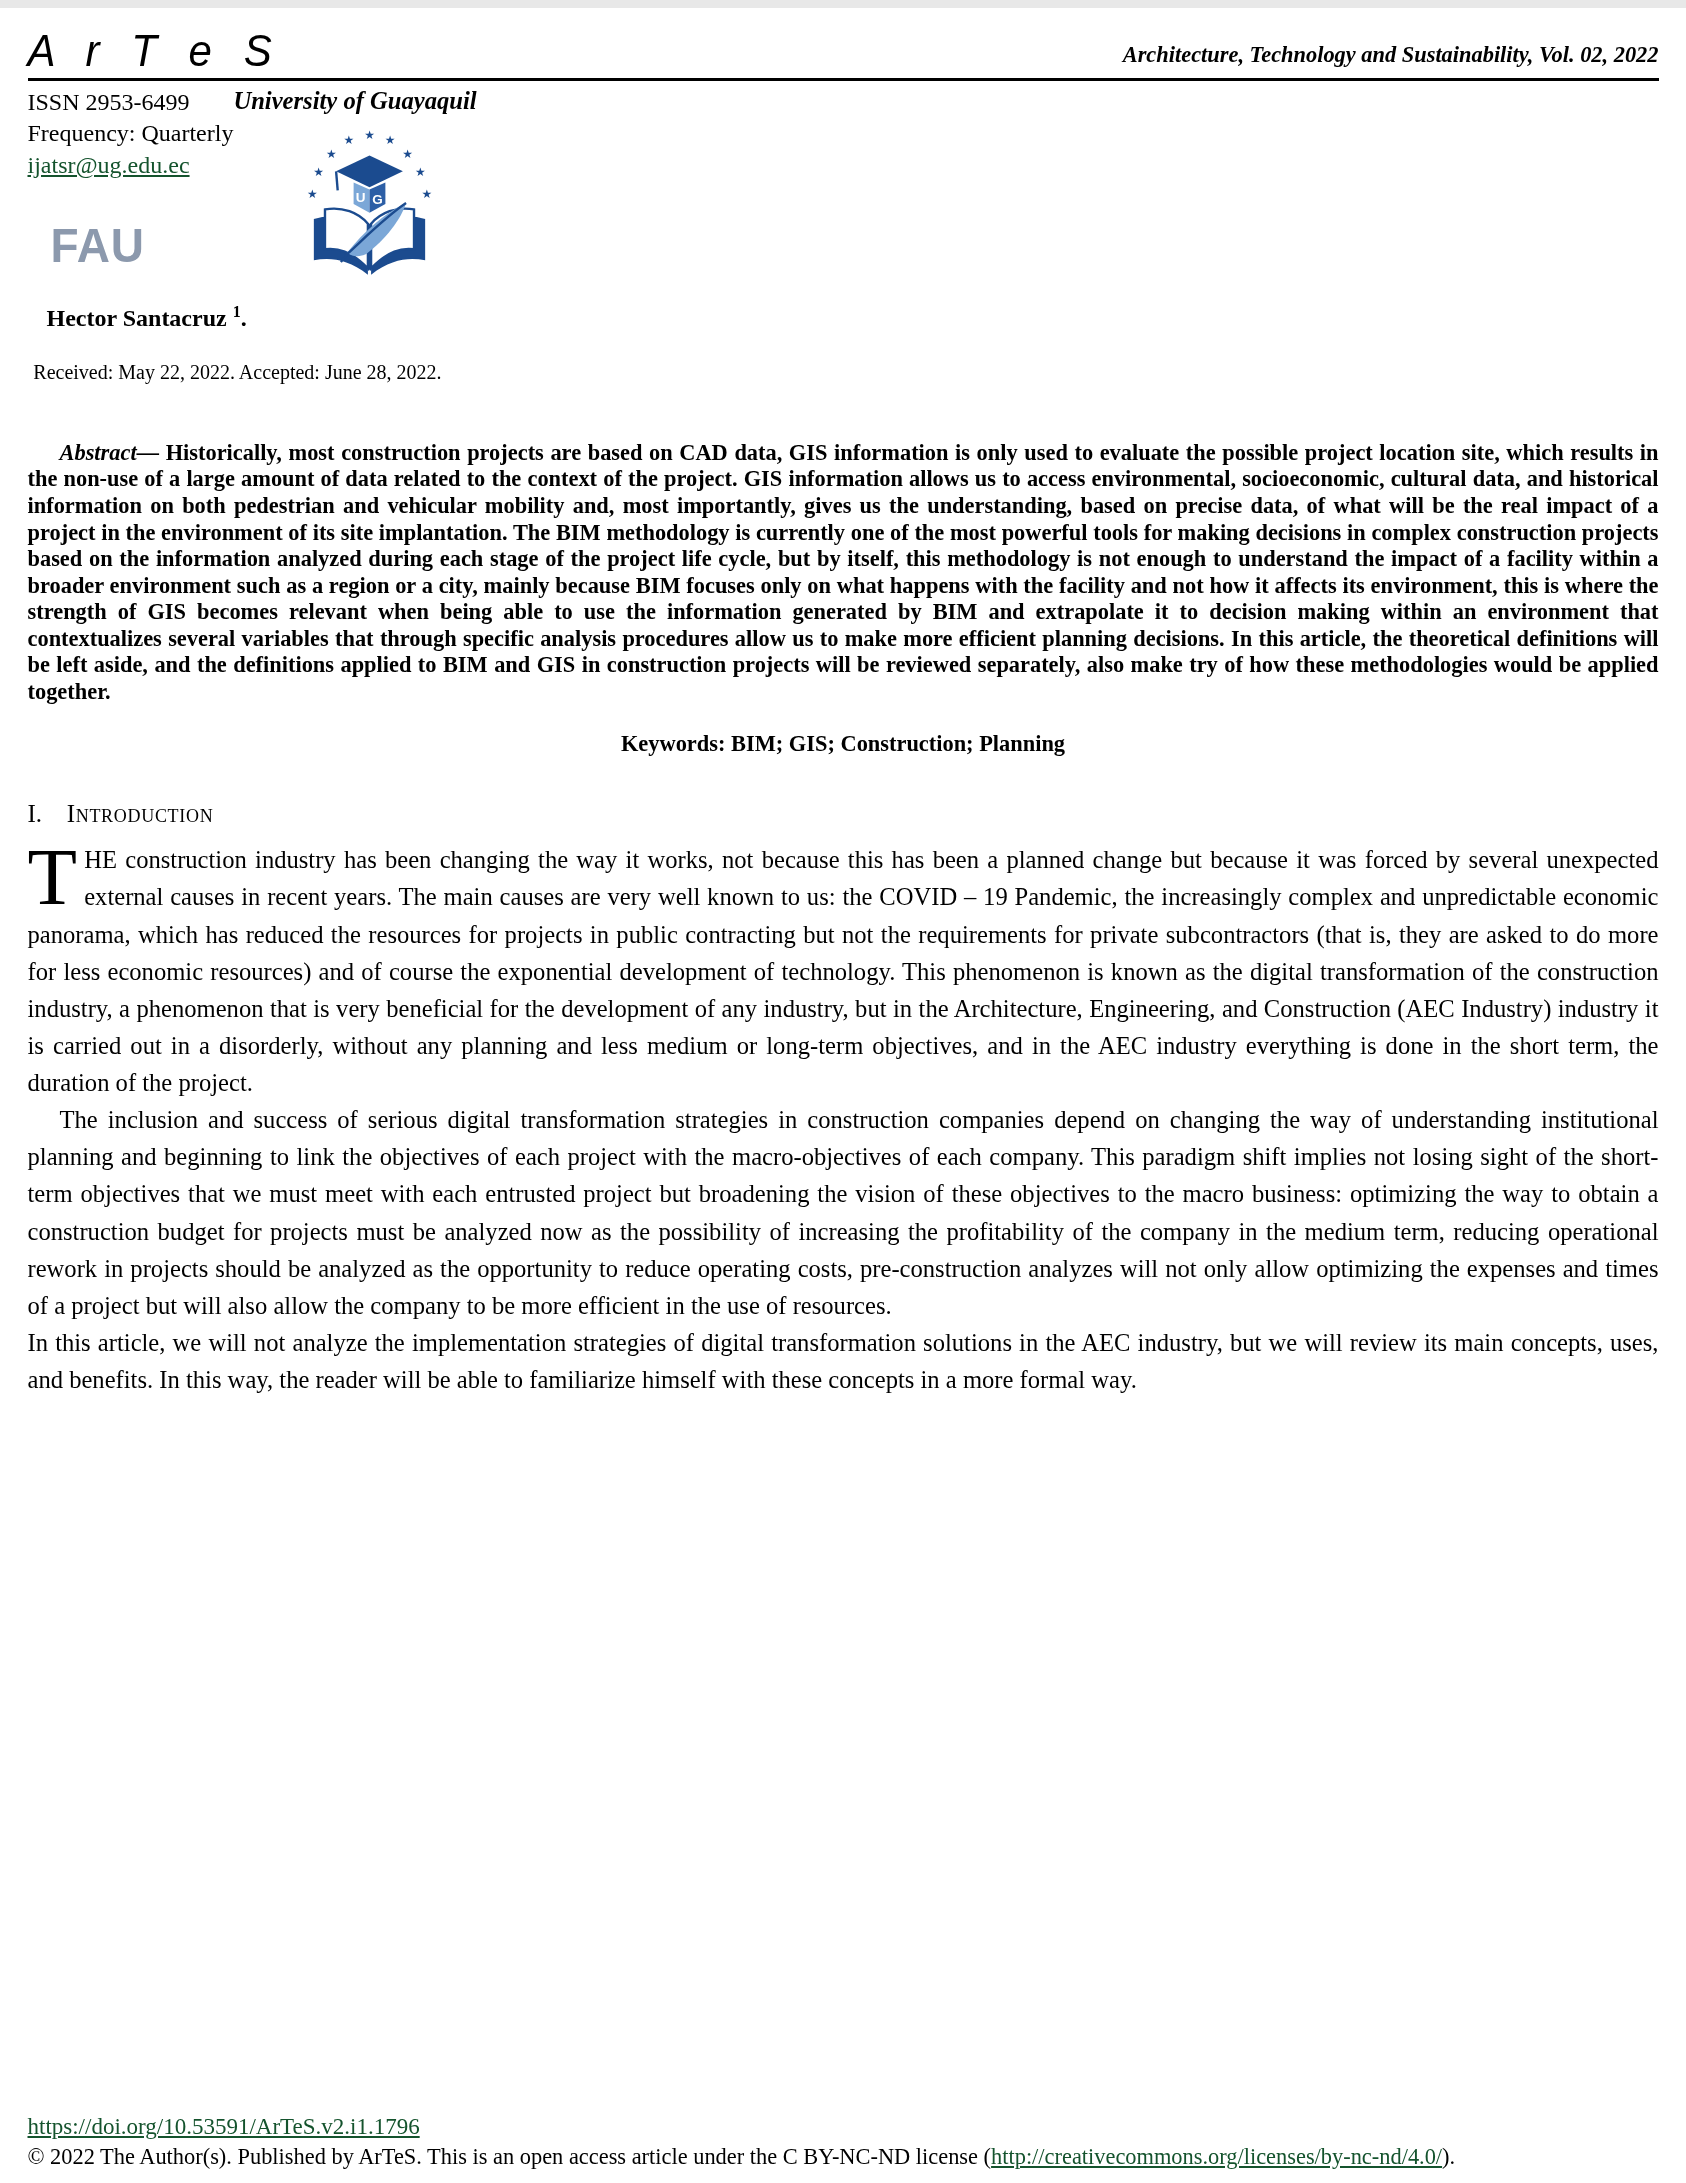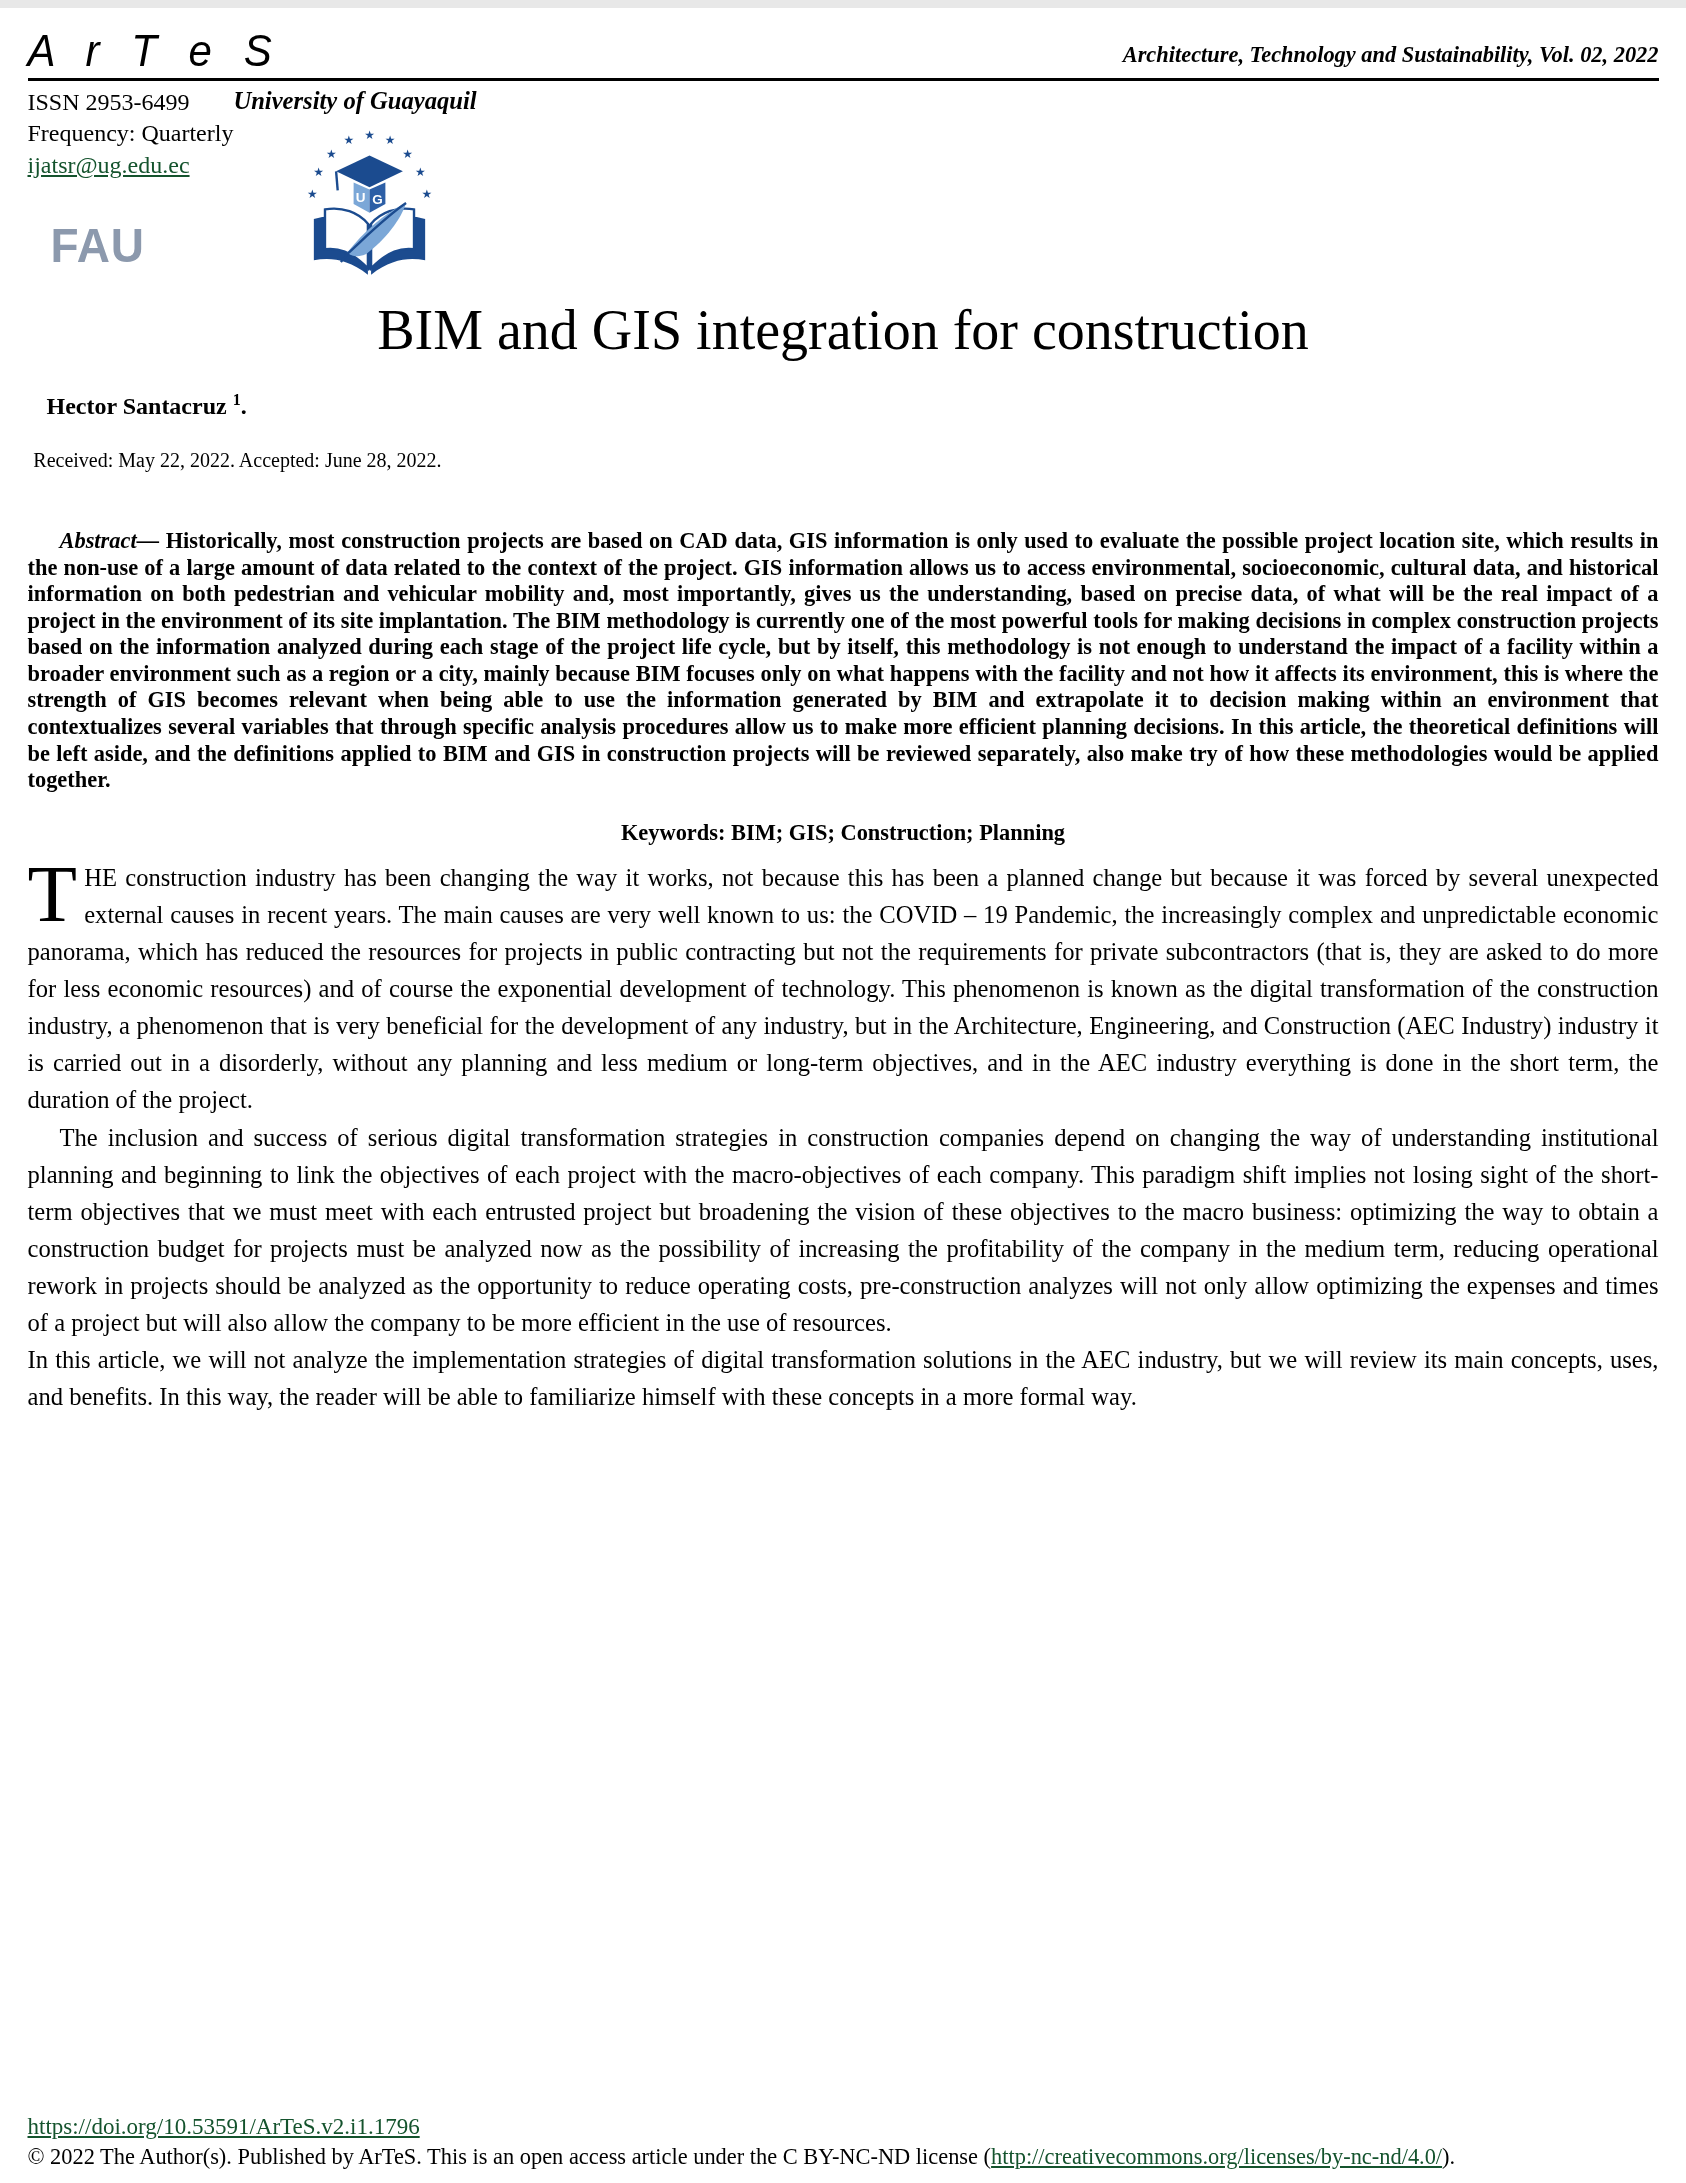--- a/index.html
+++ b/index.html
@@ -179,36 +179,38 @@
         <line x1="90" y1="128" x2="90" y2="186" stroke="#1B4B8F" stroke-width="3"></line>
 
         <path d="M62,164 C82,140 106,116 136,102 C130,122 110,148 86,166 C78,170 68,170 62,164 Z" fill="#7BA7D7"></path>
         <path d="M62,166 C86,144 112,118 136,102" stroke="#1B4B8F" stroke-width="3" fill="none"></path>
         <line x1="62" y1="166" x2="54" y2="176" stroke="#1B4B8F" stroke-width="3"></line>
       </svg>
     </div>
   </div>
 
   <div class="article-title">
-    <div>BIM and GIS integration for construction</div>
   </div>
 
   <div class="author-block">
     <div class="author-name-line">
       <span>Hector Santacruz</span>
       <sup>1</sup><span>.</span>
     </div>
     <div class="dates-line">Received: May 22, 2022. Accepted: June 28, 2022.</div>
   </div>
 
   <p class="abstract">
     <span class="abstract-label">Abstract—</span><span> Historically, most construction projects are based on CAD data, GIS information is only used to evaluate the possible project location site, which results in the non-use of a large amount of data related to the context of the project. GIS information allows us to access environmental, socioeconomic, cultural data, and historical information on both pedestrian and vehicular mobility and, most importantly, gives us the understanding, based on precise data, of what will be the real impact of a project in the environment of its site implantation. The BIM methodology is currently one of the most powerful tools for making decisions in complex construction projects based on the information analyzed during each stage of the project life cycle, but by itself, this methodology is not enough to understand the impact of a facility within a broader environment such as a region or a city, mainly because BIM focuses only on what happens with the facility and not how it affects its environment, this is where the strength of GIS becomes relevant when being able to use the information generated by BIM and extrapolate it to decision making within an environment that contextualizes several variables that through specific analysis procedures allow us to make more efficient planning decisions. In this article, the theoretical definitions will be left aside, and the definitions applied to BIM and GIS in construction projects will be reviewed separately, also make try of how these methodologies would be applied together.</span>
   </p>
   <div class="keywords">Keywords: BIM; GIS; Construction; Planning</div>
 
+  <div class="section-heading">
+    <span class="sec-num">I.</span><span class="sec-title">Introduction</span>
+  </div>
   <p class="body-par par-first">
     <span class="drop-cap">T</span><span>HE construction industry has been changing the way it works, not because this has been a planned change but because it was forced by several unexpected external causes in recent years. The main causes are very well known to us: the COVID – 19 Pandemic, the increasingly complex and unpredictable economic panorama, which has reduced the resources for projects in public contracting but not the requirements for private subcontractors (that is, they are asked to do more for less economic resources) and of course the exponential development of technology. This phenomenon is known as the digital transformation of the construction industry, a phenomenon that is very beneficial for the development of any industry, but in the Architecture, Engineering, and Construction (AEC Industry) industry it is carried out in a disorderly, without any planning and less medium or long-term objectives, and in the AEC industry everything is done in the short term, the duration of the project.</span>
   </p>
   <p class="body-par indent-first">The inclusion and success of serious digital transformation strategies in construction companies depend on changing the way of understanding institutional planning and beginning to link the objectives of each project with the macro-objectives of each company. This paradigm shift implies not losing sight of the short-term objectives that we must meet with each entrusted project but broadening the vision of these objectives to the macro business: optimizing the way to obtain a construction budget for projects must be analyzed now as the possibility of increasing the profitability of the company in the medium term, reducing operational rework in projects should be analyzed as the opportunity to reduce operating costs, pre-construction analyzes will not only allow optimizing the expenses and times of a project but will also allow the company to be more efficient in the use of resources.</p>
   <p class="body-par">In this article, we will not analyze the implementation strategies of digital transformation solutions in the AEC industry, but we will review its main concepts, uses, and benefits. In this way, the reader will be able to familiarize himself with these concepts in a more formal way.</p>
 
   <div class="footer">
     <div><a class="link">https://doi.org/10.53591/ArTeS.v2.i1.1796</a></div>
     <div class="copyright-line">
       <span>© 2022 The Author(s). Published by ArTeS. This is an open access article under the C BY-NC-ND license (</span><a class="link">http://creativecommons.org/licenses/by-nc-nd/4.0/</a><span>).</span>

